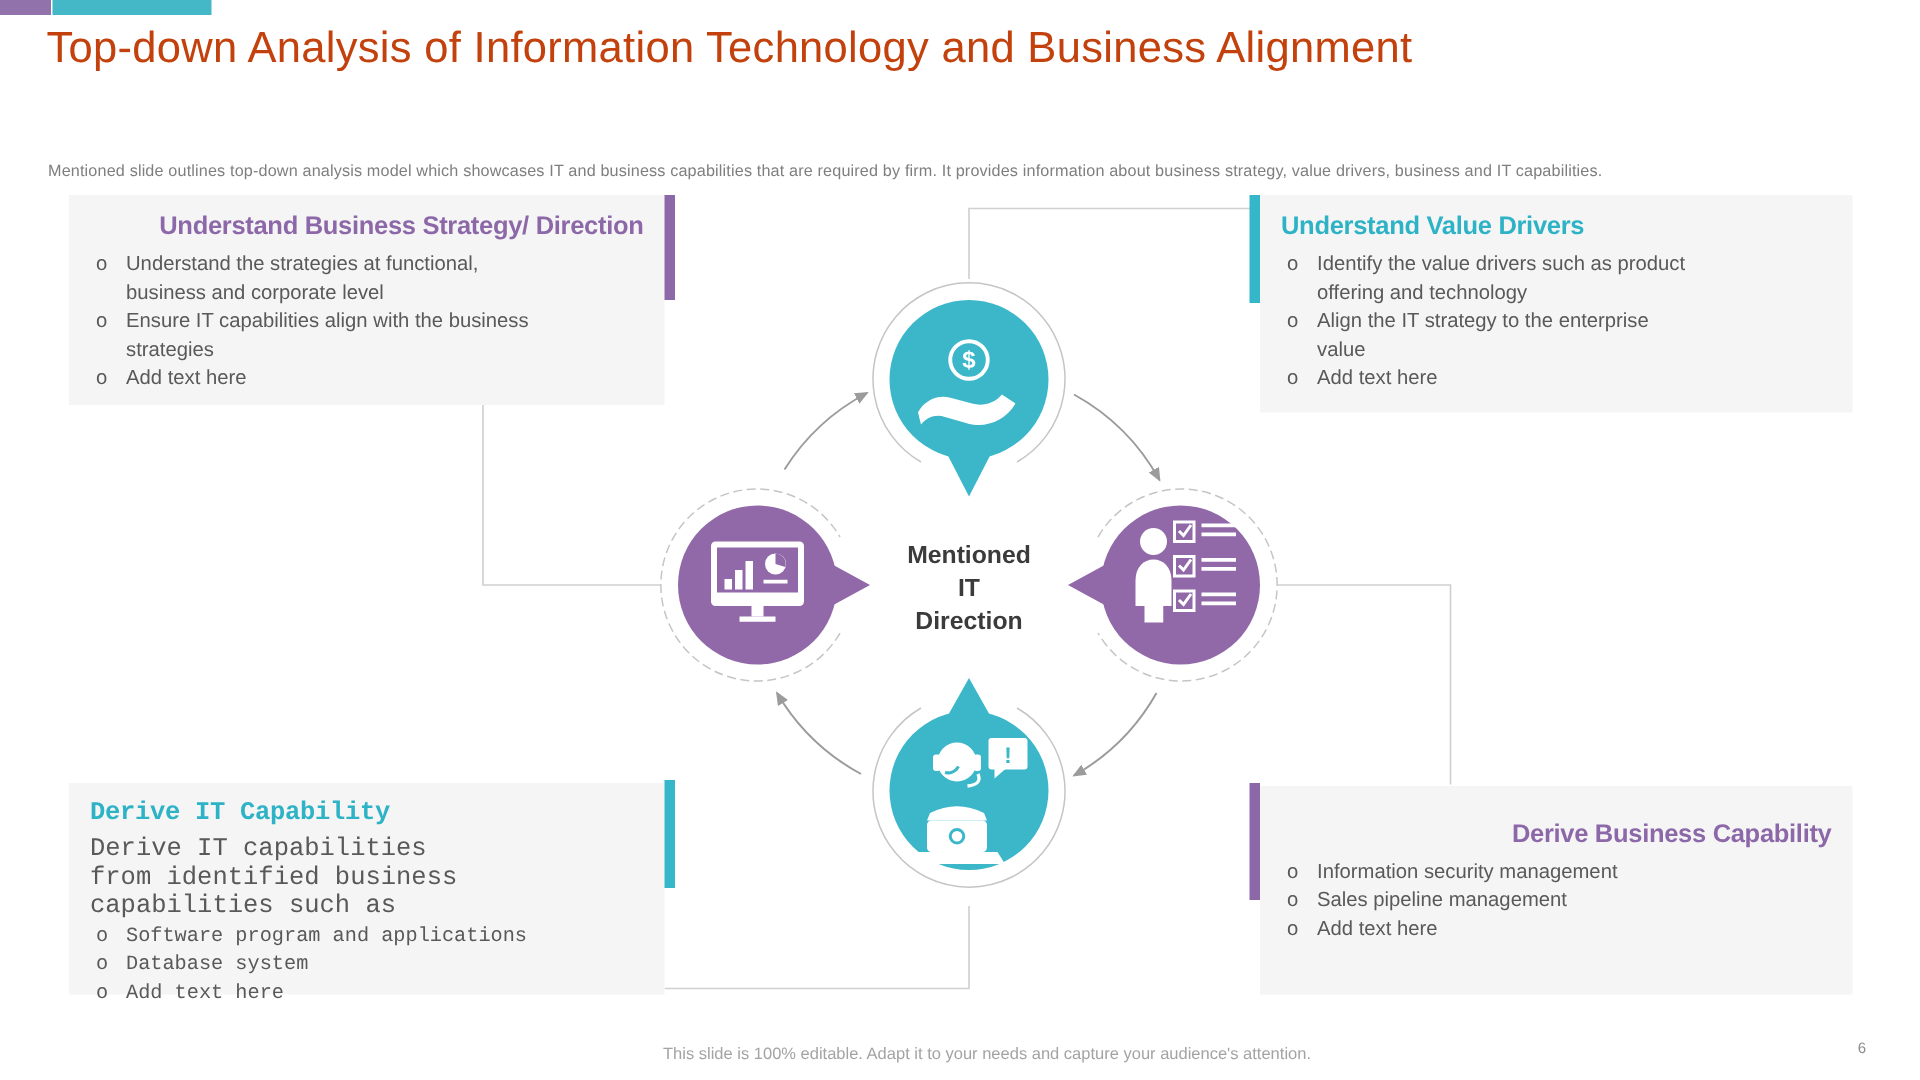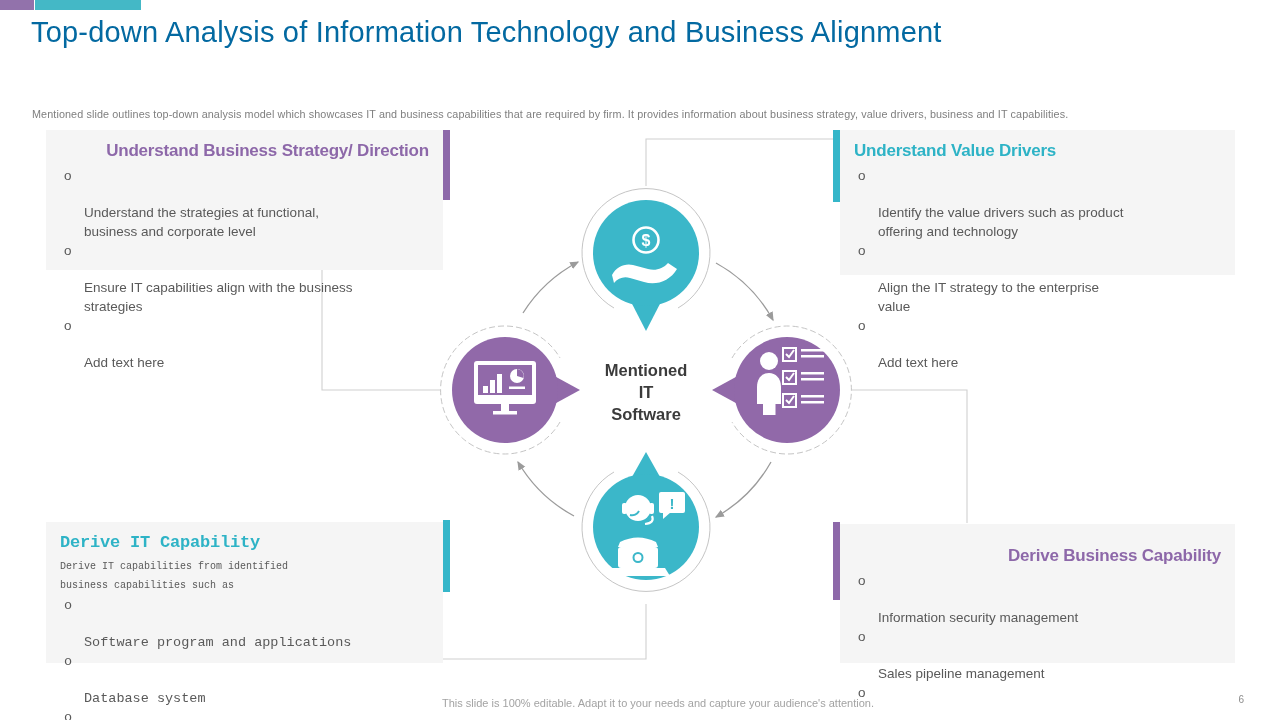--- a/index.html
+++ b/index.html
@@ -3,33 +3,33 @@
 <meta charset="utf-8">
 <style>
   html,body{margin:0;padding:0;background:#e8e8e8;}
   #slide{position:relative;width:1280px;height:720px;background:#ffffff;overflow:hidden;
          font-family:"Liberation Sans",sans-serif;}
   .abs{position:absolute;}
   
   .corner-purple{left:0;top:0;width:34px;height:10px;background:#9272ab;}
   .corner-teal{left:35px;top:0;width:106px;height:10px;background:#44b8c6;}
   
-  .title{left:31px;top:16px;width:1180px;font-size:29px;font-weight:400;color:#0369a1;letter-spacing:.2px;}
+  .title{left:31px;top:16px;width:1180px;font-size:29px;font-weight:400;color:#c2410c;letter-spacing:.2px;}
   .subtitle{left:32px;top:68px;width:1100px;font-size:10.8px;color:#7f7f7f;letter-spacing:.1px;margin-top:40px;}
   
   .box{background:#f5f5f5;padding:11px 14px 10px 14px;box-sizing:border-box;}
   .box-head{font-size:17px;font-weight:700;margin:0 0 5px 0;letter-spacing:-0.2px;}
   .head-purple{color:#8d68a9;text-align:right;}
   .head-teal{color:#2eb3c6;}
   .blist{list-style:none;margin:0;padding:0;}
   .blist li{display:flex;align-items:flex-start;font-size:13.5px;line-height:19px;color:#595959;}
   .bm{flex:0 0 24px;padding-left:4px;box-sizing:border-box;}
-  .bt{max-width:272px;margin-top:37px;}
+  .bt{max-width:272px;}
   .box-tr .bt{max-width:252px;}
-  .intro{font-size:10px;line-height:19px;color:#595959;margin:0 0 1px 0;max-width:266px;}
+  .intro{font-size:17px;line-height:19px;color:#595959;margin:0 0 1px 0;max-width:266px;}
   .accent{width:7px;}
   .accent-purple{background:#8d68a9;}
   .accent-teal{background:#35b6c9;}
   
   .center-label{left:566px;top:359px;width:160px;text-align:center;font-size:16.5px;
                 font-weight:700;color:#3b3b3b;line-height:22px;}
   
   .footer{left:18px;top:697px;width:1280px;text-align:center;font-size:11px;color:#a3a3a3;}
   .pagenum{right:36px;top:694px;font-size:10px;color:#8c8c8c;}
 </style>
@@ -143,21 +143,21 @@
           <polygon points="663,512 663,519 671,512" fill="#ffffff"></polygon>
           <text x="672" y="508.5" text-anchor="middle" font-size="15" font-weight="bold" fill="#3bb7c9">!</text>
         </g>
       </g>
     </g>
   </svg>
 
   <div class="abs center-label">
     <div>Mentioned</div>
     <div>IT</div>
-    <div>Software</div>
+    <div>Direction</div>
   </div>
 
   <div class="abs box" style="left:46px;top:130px;width:397px;height:140px;">
     <div class="box-head head-purple">Understand Business Strategy/ Direction</div>
     <ul class="blist">
       <li>
           <span class="bm">o</span>
           <span class="bt">Understand the strategies at functional, business and corporate level</span>
         </li>
       <li>

